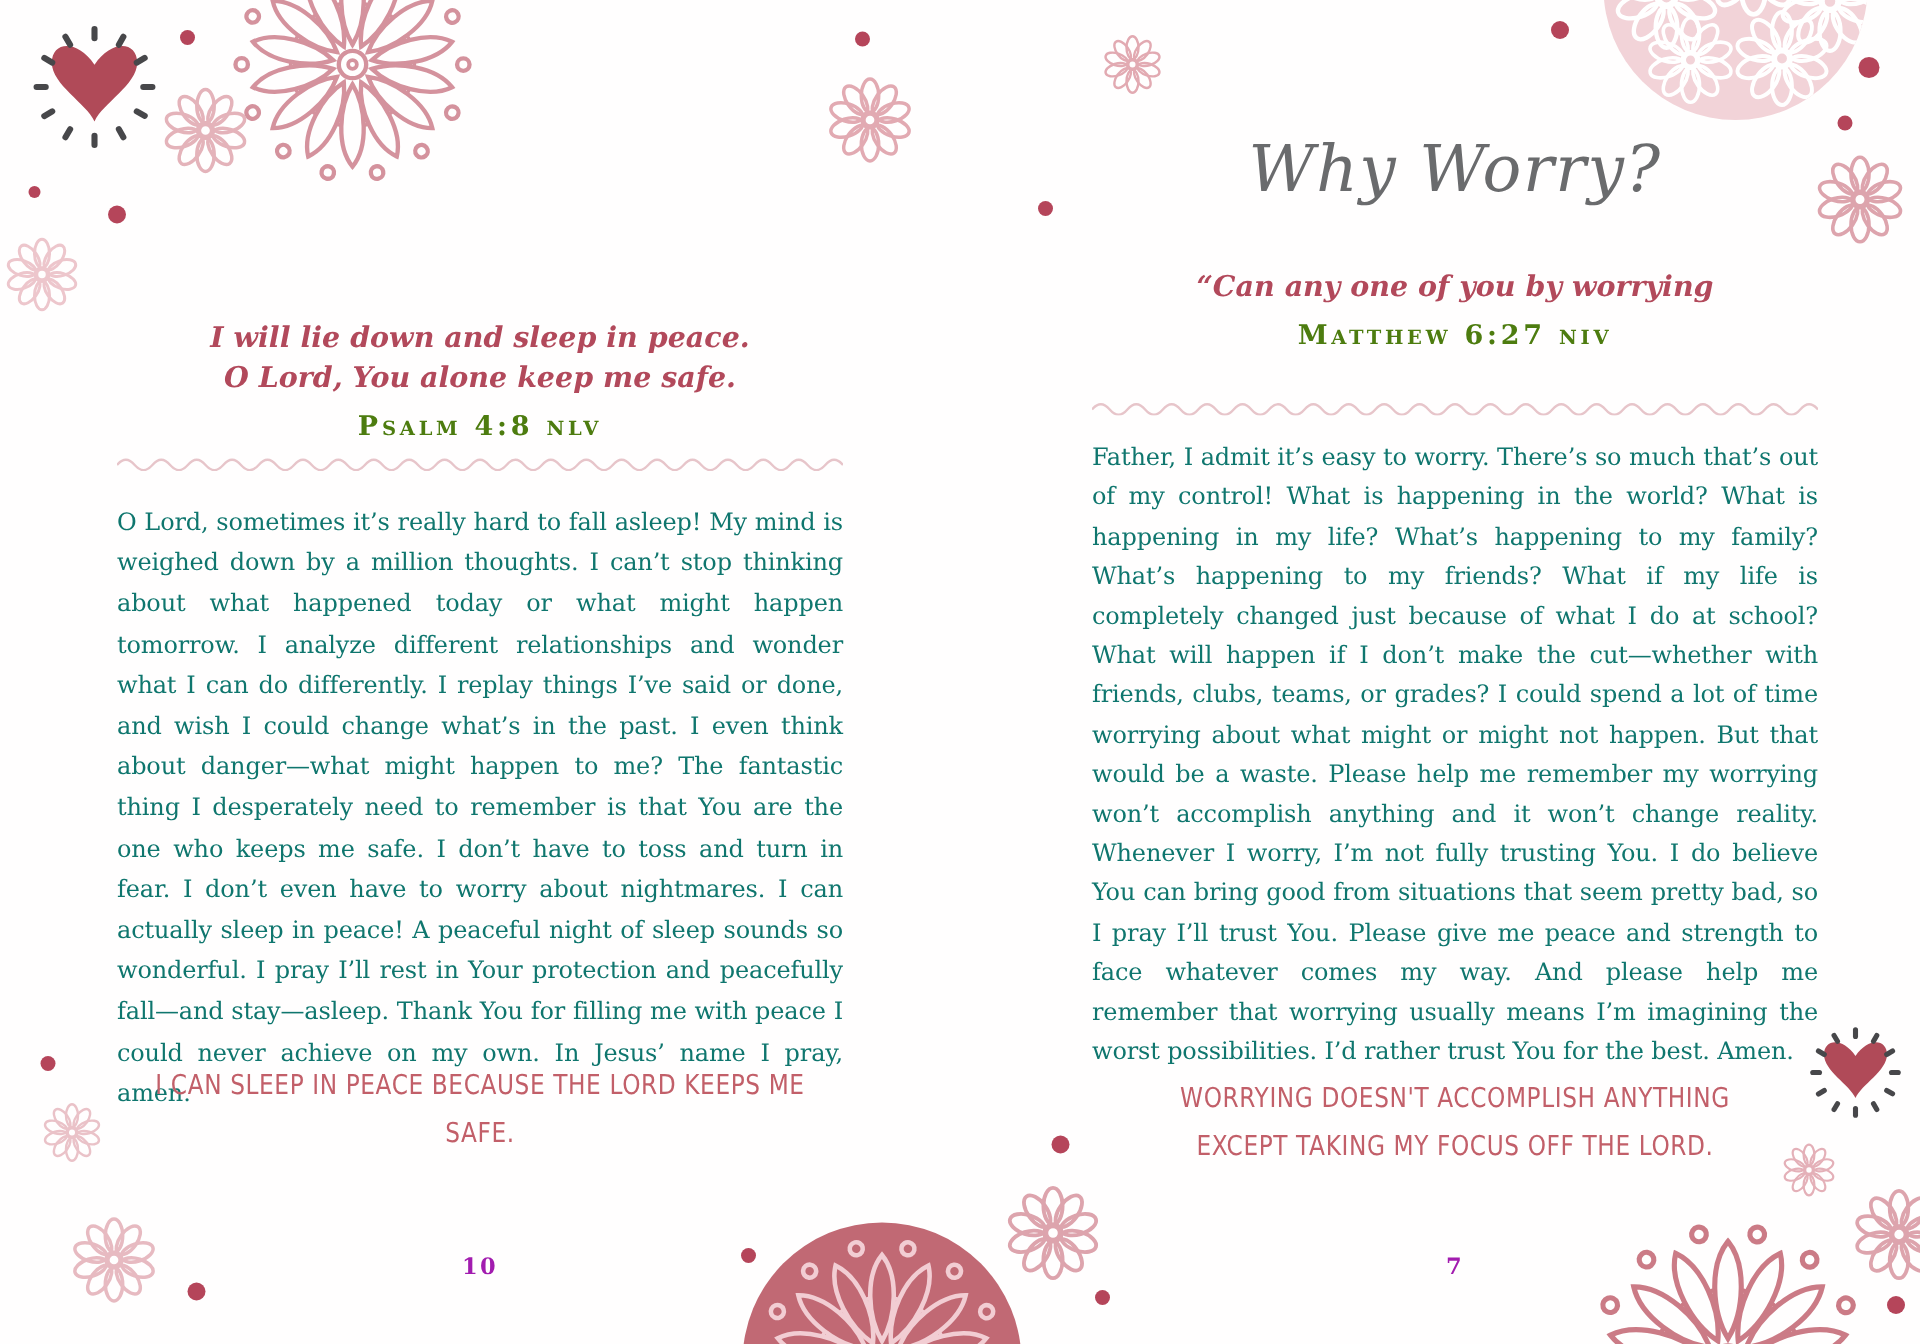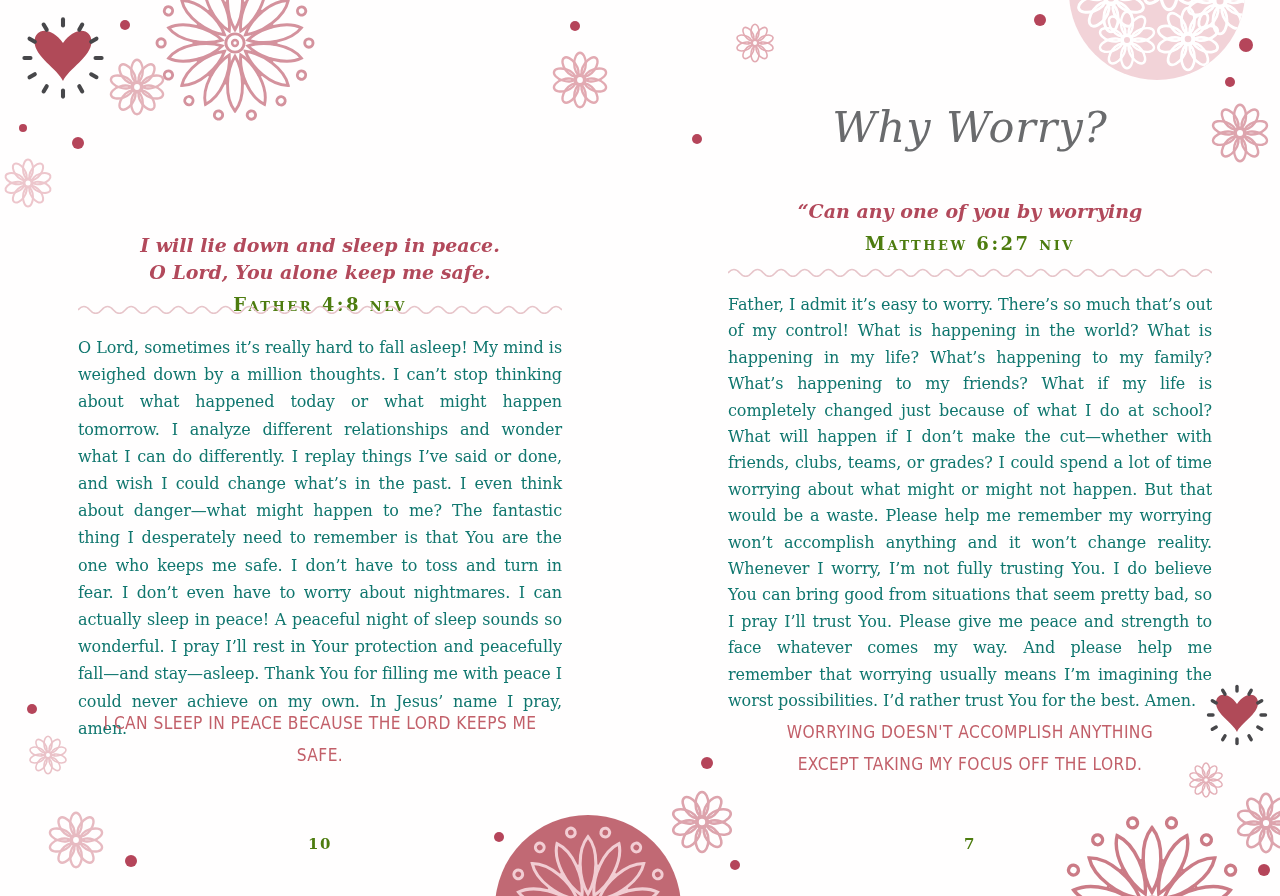--- a/index.html
+++ b/index.html
@@ -11,41 +11,41 @@
   }
   .dec { position:absolute; overflow:visible; }
   .dot { position:absolute; border-radius:50%; background:#b5455a; }
   .block { position:absolute; width:484px; text-align:center; }
   .title {
     font-family:"DejaVu Serif", serif; font-style:italic;
     color:#6a6b6d; font-size:43px; letter-spacing:1px; white-space:nowrap;
   }
   .verse {
     color:#b2495b; font-style:italic; font-weight:bold;
-    font-size:19px; line-height:27px;margin-top:20px;
+    font-size:19px; line-height:27px;
   }
   .verse-ref {
     font-style:normal; font-weight:bold; font-variant:small-caps;
     letter-spacing:2.5px; font-size:18px; margin-top:5px; color:#4d7c0f;
   }
   .divider { position:absolute; }
   .body-text {
     position:absolute; width:484px; color:#0f766e;
     font-size:16px; line-height:26.8px; text-align:justify;
     letter-spacing:-0.1px;
   }
   .takeaway {
     position:absolute; width:484px; text-align:center;
     font-family:"DejaVu Sans", sans-serif; color:#c25f69;
     font-size:15.5px; letter-spacing:0.4px; line-height:27px;
     transform:scaleY(1.18); transform-origin:center top;
   }
   .pagenum {
     position:absolute; width:484px; text-align:center;
-    color:#4d7c0f; font-size:15px; letter-spacing:1.5px; font-weight:bold;
+    color:#a21caf; font-size:15px; letter-spacing:1.5px; font-weight:bold;
   }
 </style>
 </head>
 <body>
 
 <div class="canvas">
 
   <svg width="0" height="0" style="position:absolute">
     <defs>
       <symbol id="sym-daisy" viewBox="-50 -50 100 100" overflow="visible">
@@ -229,34 +229,34 @@
   <div class="dot" style="left:125px;top:855px;width:12px;height:12px"></div>
   <div class="dot" style="left:494px;top:832px;width:10px;height:10px"></div>
   <div class="dot" style="left:701px;top:757px;width:12px;height:12px"></div>
   <div class="dot" style="left:730px;top:860px;width:10px;height:10px"></div>
   <div class="dot" style="left:1258px;top:864px;width:12px;height:12px"></div>
 
 
   <div class="block verse" style="left:78px;top:212px">
     <div>I will lie down and sleep in peace.</div>
     <div>O Lord, You alone keep me safe.</div>
-    <div class="verse-ref">Father 4:8 nlv</div>
+    <div class="verse-ref">Psalm 4:8 nlv</div>
   </div>
 
   <svg class="divider" style="left:78px;top:302px" width="484" height="12" viewBox="0 0 492 12">
     <path fill="none" stroke="#e7c5ca" stroke-width="1.6" d="M0,8 q6,-7 12,0 t12,0 t12,0 t12,0 t12,0 t12,0 t12,0 t12,0 t12,0 t12,0 t12,0 t12,0 t12,0 t12,0 t12,0 t12,0 t12,0 t12,0 t12,0 t12,0 t12,0 t12,0 t12,0 t12,0 t12,0 t12,0 t12,0 t12,0 t12,0 t12,0 t12,0 t12,0 t12,0 t12,0 t12,0 t12,0 t12,0 t12,0 t12,0 t12,0 t12,0"></path>
   </svg>
 
   <p class="body-text" style="left:78px;top:334px;line-height:27.2px">O Lord, sometimes it’s really hard to fall asleep! My mind is weighed down by a million thoughts. I can’t stop thinking about what happened today or what might happen tomorrow. I analyze different relationships and wonder what I can do differently. I replay things I’ve said or done, and wish I could change what’s in the past. I even think about danger—what might happen to me? The fantastic thing I desperately need to remember is that You are the one who keeps me safe. I don’t have to toss and turn in fear. I don’t even have to worry about nightmares. I can actually sleep in peace! A peaceful night of sleep sounds so wonderful. I pray I’ll rest in Your protection and peacefully fall—and stay—asleep. Thank You for filling me with peace I could never achieve on my own. In Jesus’ name I pray, amen.</p>
 
   <div class="takeaway" style="left:78px;top:708px">I CAN SLEEP IN PEACE BECAUSE THE LORD KEEPS ME SAFE.</div>
 
   <div class="pagenum" style="left:78px;top:835px">10</div>
 
-  <div class="block" style="left:728px;top:102px">
+  <div class="block" style="left:728px;top:88px">
     <div class="title">Why Worry?</div>
   </div>
 
   <div class="block verse" style="left:728px;top:178px">
     <div>“Can any one of you by worrying</div>
     <div class="verse-ref">Matthew 6:27 niv</div>
   </div>
 
   <svg class="divider" style="left:728px;top:265px" width="484" height="12" viewBox="0 0 492 12">
     <path fill="none" stroke="#e7c5ca" stroke-width="1.6" d="M0,8 q6,-7 12,0 t12,0 t12,0 t12,0 t12,0 t12,0 t12,0 t12,0 t12,0 t12,0 t12,0 t12,0 t12,0 t12,0 t12,0 t12,0 t12,0 t12,0 t12,0 t12,0 t12,0 t12,0 t12,0 t12,0 t12,0 t12,0 t12,0 t12,0 t12,0 t12,0 t12,0 t12,0 t12,0 t12,0 t12,0 t12,0 t12,0 t12,0 t12,0 t12,0 t12,0"></path>

